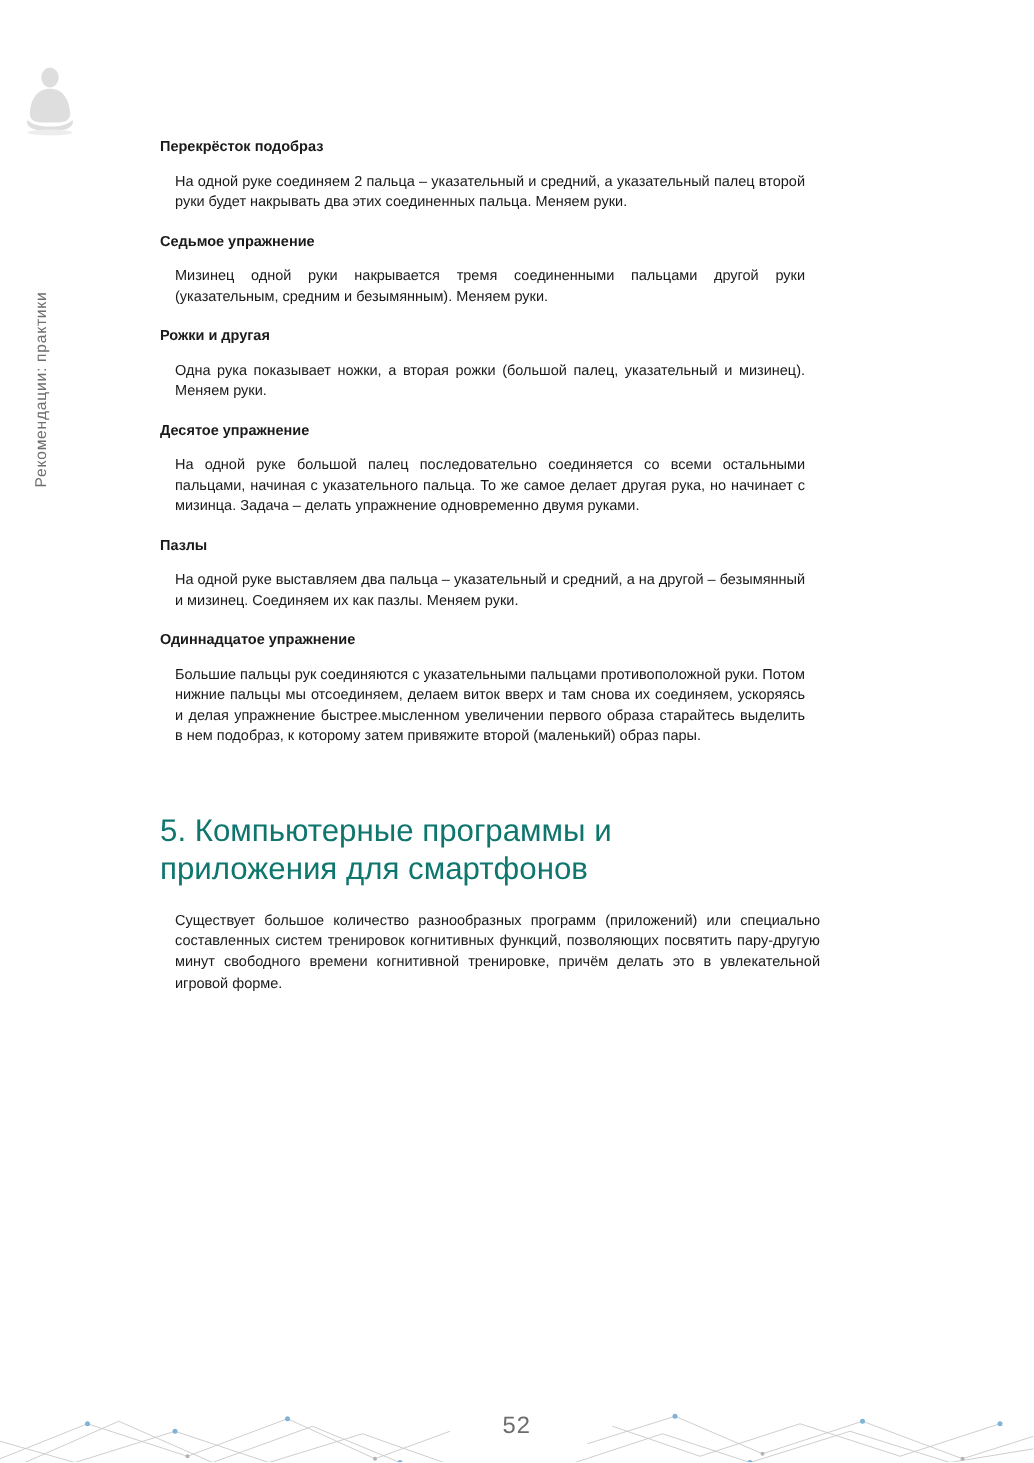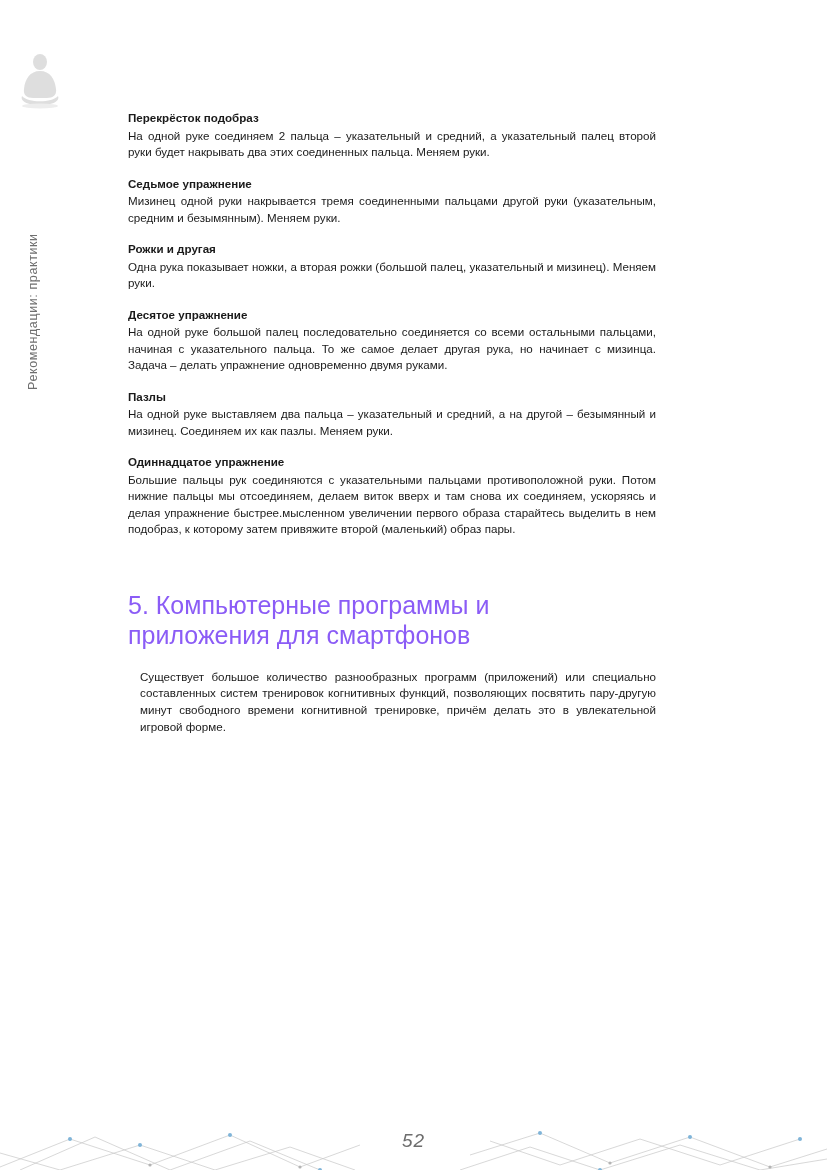--- a/index.html
+++ b/index.html
@@ -59,30 +59,30 @@
   .block h3 {
     font-size: 11.6px;
     font-weight: bold;
     margin: 0 0 2px 0;
     line-height: 1.35;
     color: #1a1a1a;
   }
   .block p {
     font-size: 11.6px;
     line-height: 1.42;
-    margin: 0;
+    margin: 12px;
     text-align: justify;
     color: #1a1a1a;
   }
 
   
   .section-heading {
     margin-top: 52px;
     margin-bottom: 18px;
-    color: #8b5cf6;
+    color: #0f766e;
     font-size: 25px;
     line-height: 1.22;
     font-weight: normal;
     max-width: 470px;
   }
 
   .intro-p {
     font-size: 11.6px;
     line-height: 1.45;
     text-align: justify;
@@ -100,21 +100,20 @@
   }
   .page-number {
     position: absolute;
     bottom: 18px;
     left: 0;
     width: 827px;
     text-align: center;
     font-size: 19px;
     color: #6d6d6d;
     letter-spacing: 1px;
-    font-style: italic;
   }
 </style>
 </head>
 <body>
 
 <div class="page">
 
   <svg class="figure-icon" viewBox="0 0 48 62">
     <ellipse cx="24" cy="14" rx="7" ry="8" fill="#d9d9d9"></ellipse>
     <path d="M24 23 C14 23 9 31 8 41 C7 47 11 50 17 50 L31 50 C37 50 41 47 40 41 C39 31 34 23 24 23 Z" fill="#d9d9d9"></path>

